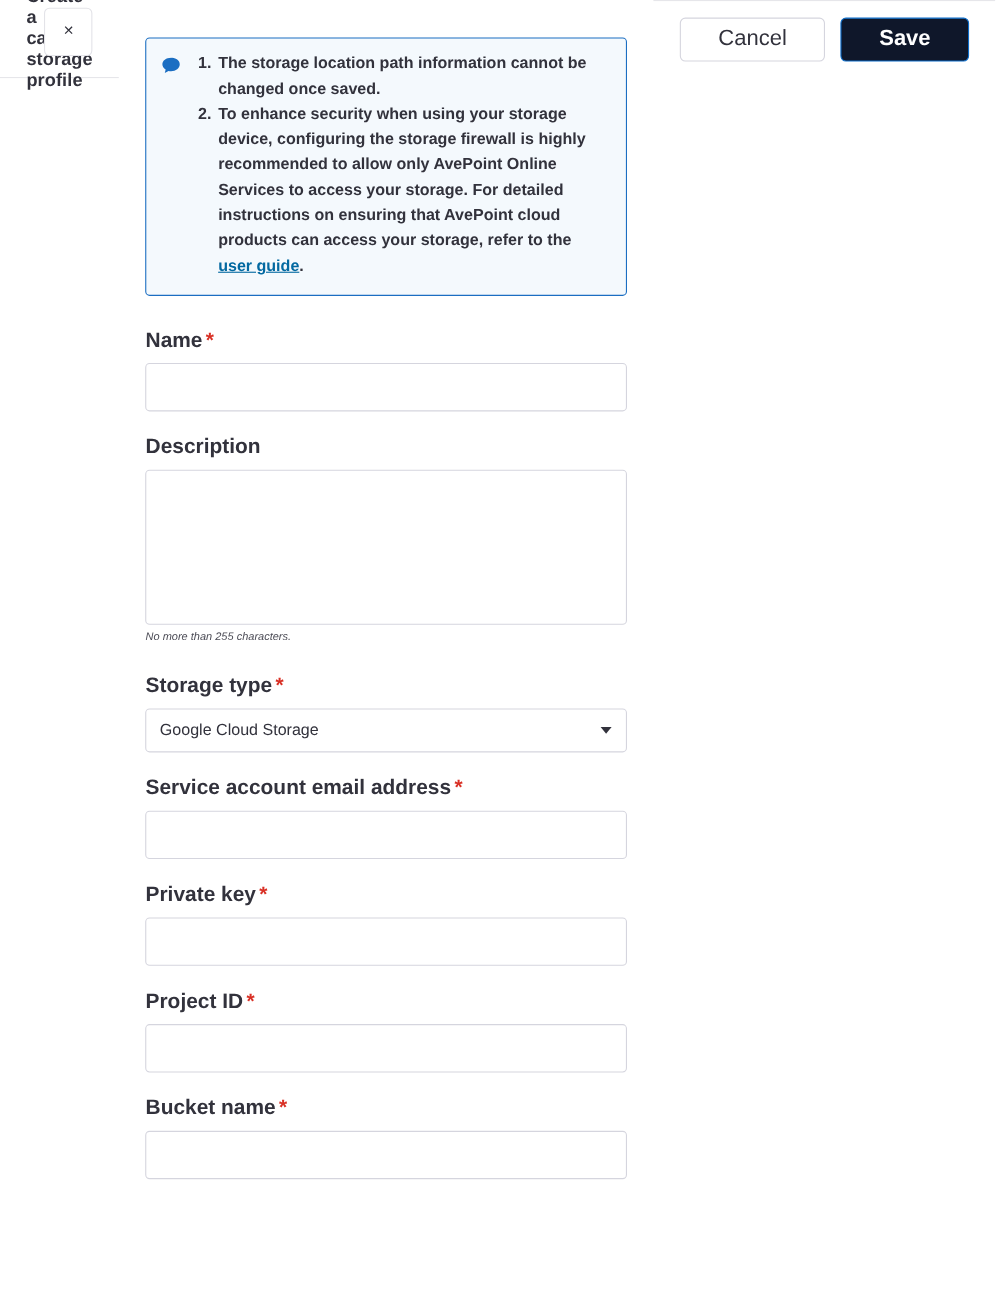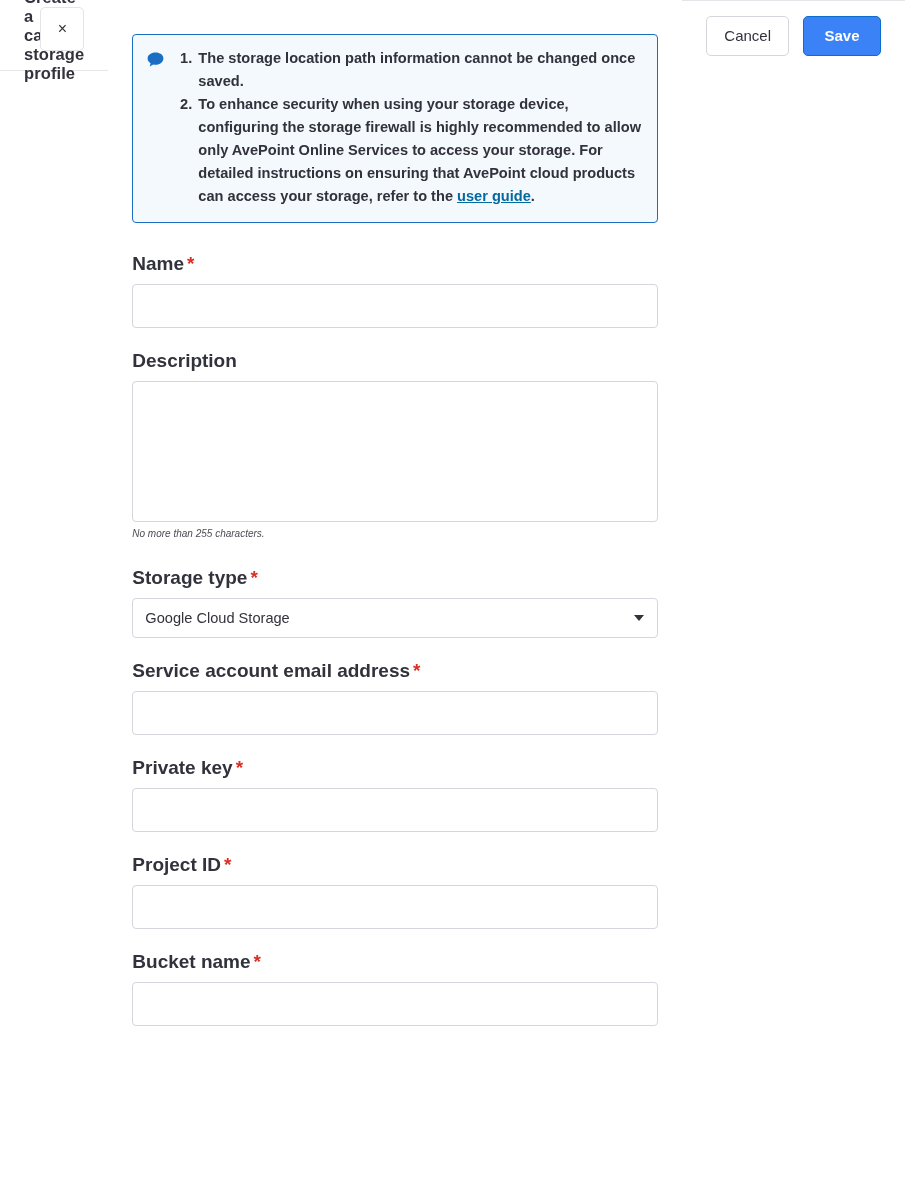--- a/index.html
+++ b/index.html
@@ -162,32 +162,32 @@
     border-top: 1px solid #e6e6ea;
     display: flex; align-items: center; justify-content: flex-end;
     gap: 14px;
     padding: 0 24px;
     background: #fff;
   }
   .btn {
     height: 40px;
     min-width: 78px;
     border-radius: 5px;
-    font-size: 15px;
-    font-family: "Liberation Sans", sans-serif;
-    cursor: pointer;
-    padding: 0 17px;
+    font-size: 20px;
+    font-family: "Liberation Sans", sans-serif;
+    cursor: pointer;
+    padding: 0 34px;
   }
   .btn-cancel {
     background: #fff;
     border: 1px solid #d5d5de;
     color: #32323c;
   }
   .btn-save {
-    background: #3b82f6;
+    background: #0f172a;
     border: 1px solid #0c6dca;
     color: #fff;
     font-weight: bold;
   }
 </style>
 </head>
 <body>
 
 <div class="dialog">
 

